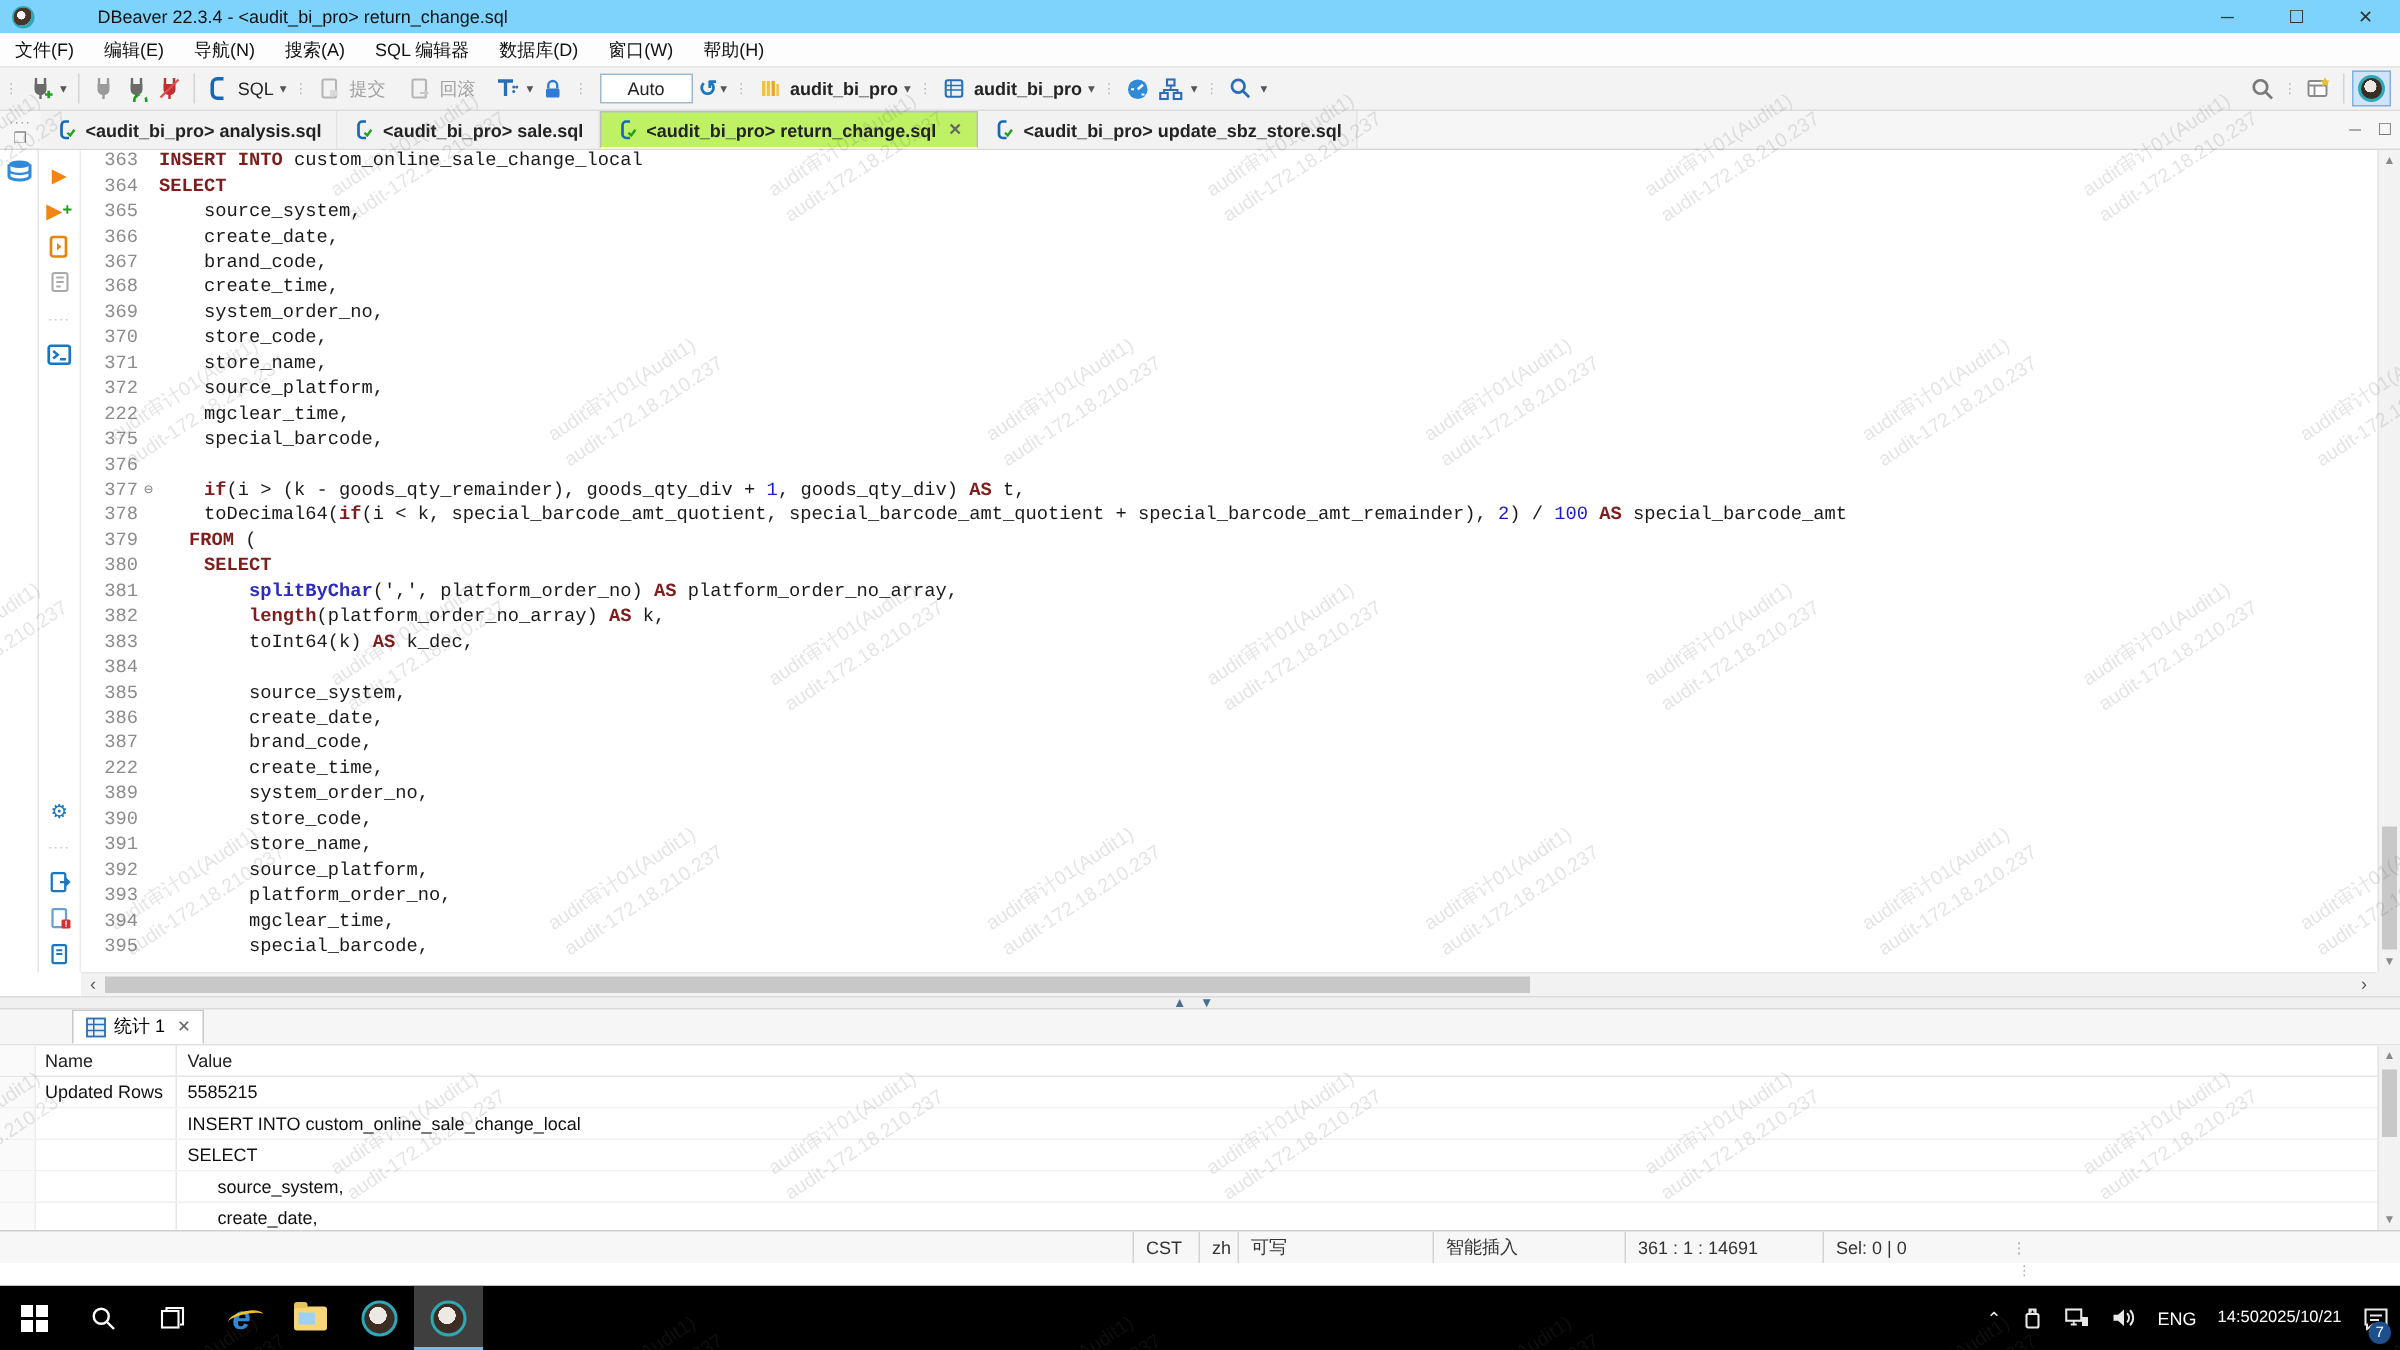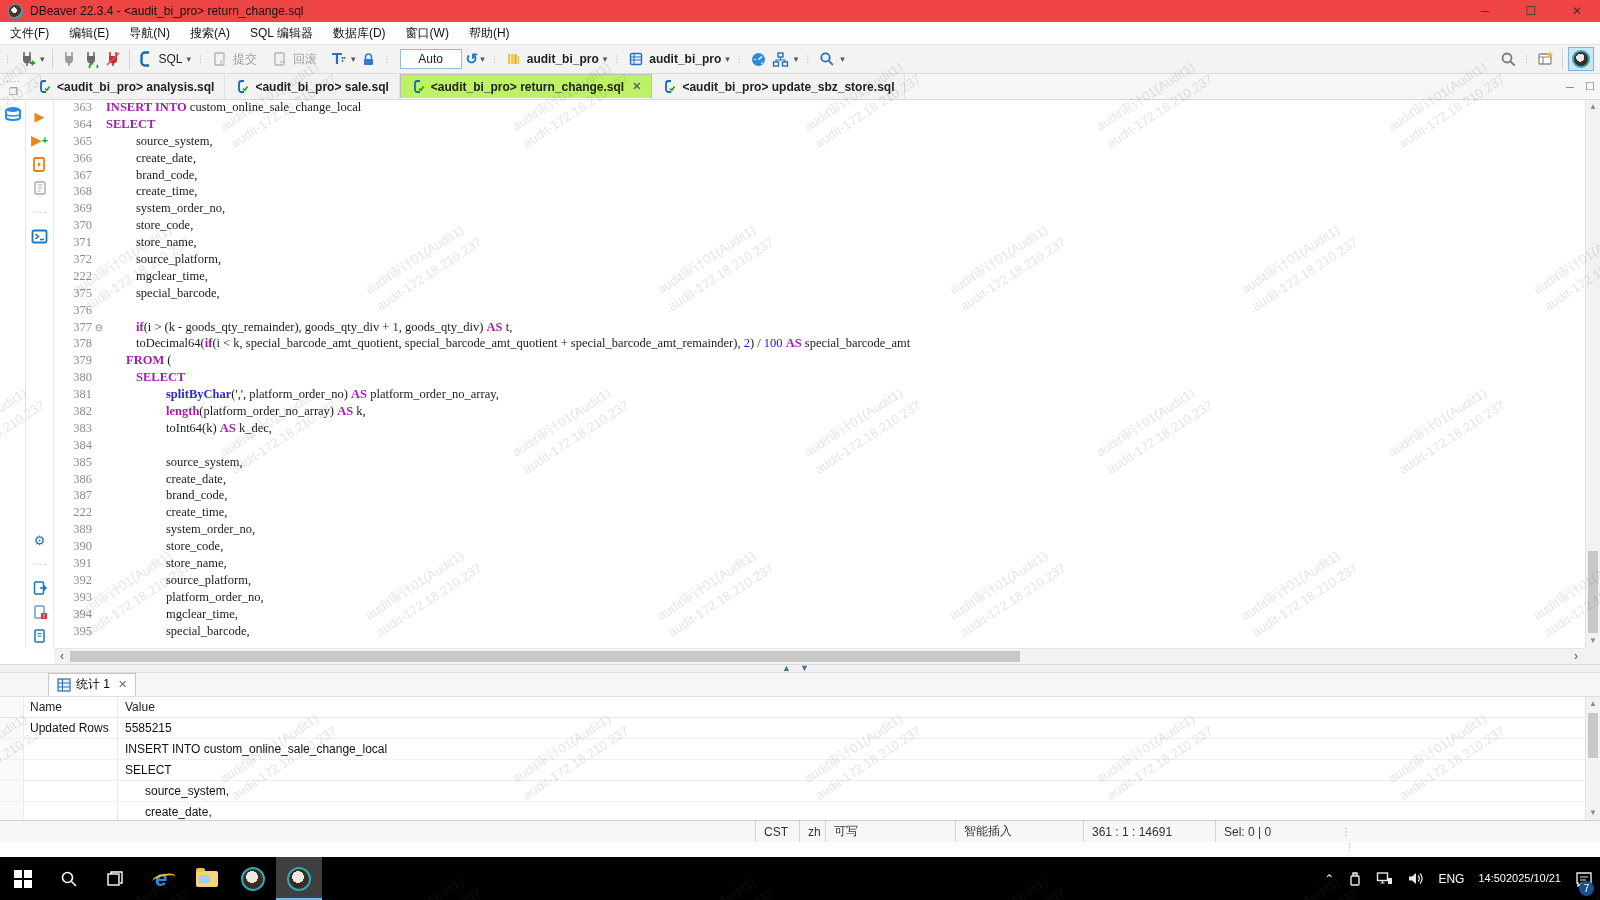--- a/index.html
+++ b/index.html
@@ -1,20 +1,20 @@
 <!DOCTYPE html>
 <html><head>
 <meta charset="utf-8">
 <style>
   * { margin:0; padding:0; box-sizing:border-box; }
   html,body { width:1600px; height:900px; overflow:hidden; font-family:"Liberation Sans",sans-serif; }
   #app { position:relative; width:1600px; height:900px; background:#fff; display:flex; flex-direction:column; }
 
   
-  .titlebar { height:22px; background:#ef4444; display:flex; align-items:center; font-size:12px; color:#111; flex:0 0 auto; }
+  .titlebar { height:22px; background:#7dd3fc; display:flex; align-items:center; font-size:12px; color:#111; flex:0 0 auto;gap:35px; }
   .app-icon { width:15px; height:15px; border-radius:50%; margin:0 7px 0 8px;
     background:radial-gradient(circle at 40% 40%, #f5f5f5 0 25%, #4a3428 26% 60%, #2ea8b5 61% 100%); border:1px solid #2ea8b5; }
   .win-controls { margin-left:auto; display:flex; }
   .win-btn { width:46px; height:22px; display:flex; align-items:center; justify-content:center; color:#333; font-size:12px; }
 
   
   .menubar { height:22px; background:#fdfdfd; display:flex; align-items:center; font-size:12px; color:#111; flex:0 0 auto; }
   .menu-item { padding:0 10px; height:100%; display:flex; align-items:center; }
 
   
@@ -48,26 +48,26 @@
 
   
   .main { flex:0 0 548px; display:flex; overflow:hidden; background:#fff; }
   .farleft { width:26px; border-right:1px solid #e6e6e6; display:flex; flex-direction:column; align-items:center; padding-top:6px; }
   .rail { width:28px; border-right:1px solid #ececec; display:flex; flex-direction:column; align-items:center; padding-top:4px; }
   .rail .ri { width:22px; height:22px; display:flex; align-items:center; justify-content:center; margin:1px 0; font-size:13px; }
   .rail .spacer { flex:1; }
   .rail .dots { color:#b5b5b5; font-size:8px; letter-spacing:1px; }
   .run-icon { color:#f08511; font-size:14px; }
   .gear-icon { color:#1b76c0; font-size:15px; }
-  .editor { flex:1; overflow:hidden; font-family:Liberation Serif, serif; font-size:12.5px; }
+  .editor { flex:1; overflow:hidden; font-family:Liberation Mono, monospace; font-size:12.5px; }
   .ed-line { height:16.9px; display:flex; white-space:pre; }
   .ed-num { width:38px; text-align:right; color:#8c8c8c; flex:0 0 auto; }
   .ed-fold { width:14px; flex:0 0 auto; text-align:center; color:#8a8a8a; font-size:10px; line-height:16px; }
   .ed-code { color:#1a1a1a; }
-  .tk-k { color:#a21caf; font-weight:bold; }
+  .tk-k { color:#7f1d1d; font-weight:bold; }
   .tk-f { color:#2b2bc0; font-weight:bold; }
   .tk-n { color:#1a1acd; }
   .tk-p { color:#1a1a1a; }
   .vscroll { width:15px; background:#f2f2f2; position:relative; flex:0 0 auto; border-left:1px solid #e4e4e4; }
   .vscroll .arr { position:absolute; left:0; width:100%; text-align:center; color:#8a8a8a; font-size:8px; height:14px; line-height:14px; }
   .vthumb { position:absolute; left:2px; right:2px; background:#c8c8c8; }
 
   
   .hscroll { flex:0 0 16px; display:flex; background:#fff; }
   .hs-blank { width:54px; background:#fff; }

